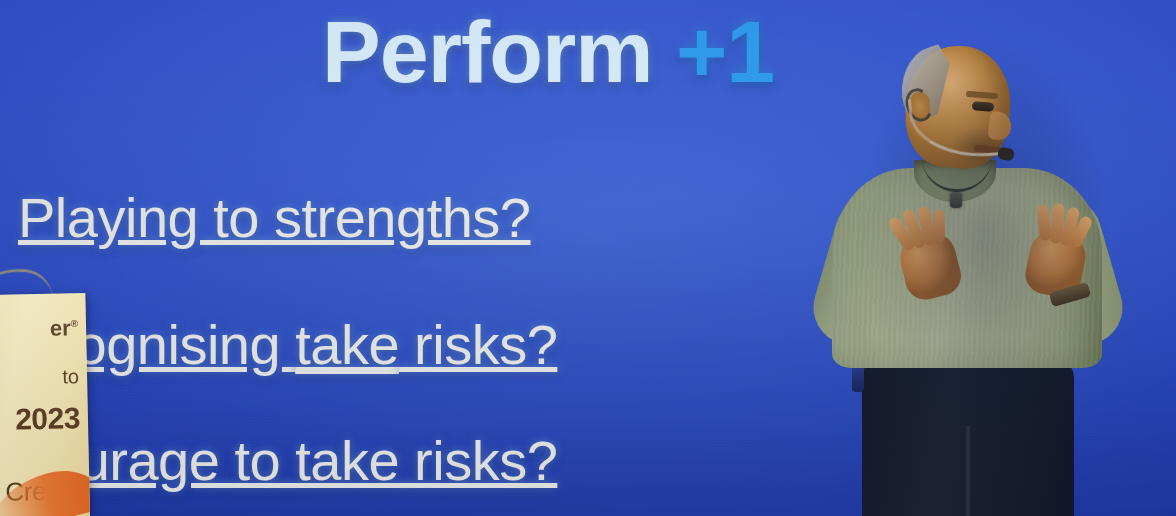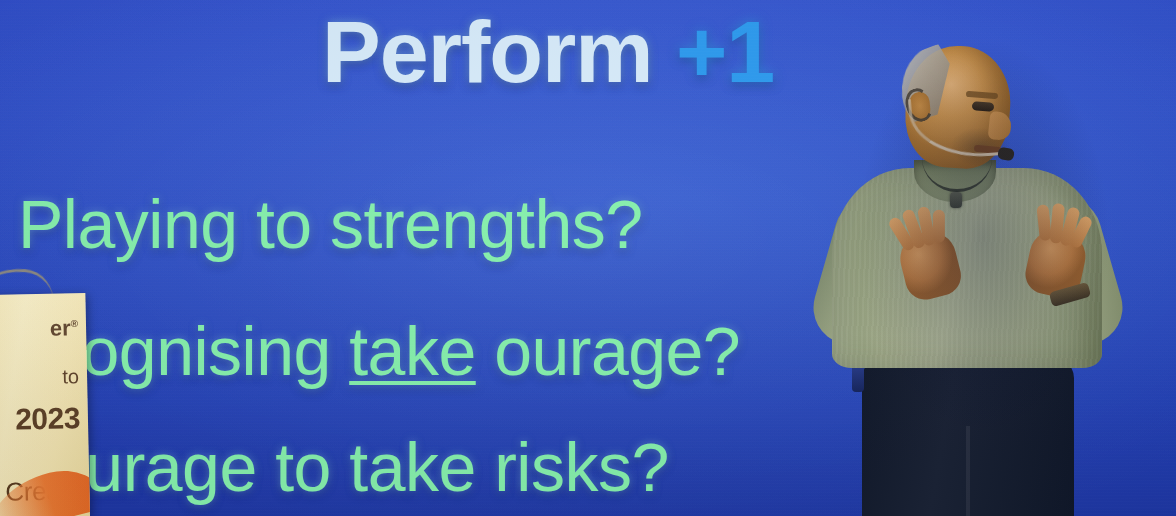--- a/index.html
+++ b/index.html
@@ -40,24 +40,25 @@
     color:#d8ecfb;
     text-shadow:0 0 10px rgba(150,210,255,.55), 0 3px 10px rgba(10,20,80,.55);
   }
   .slide-title .plusone {
     color:#2f9cf0;
     text-shadow:0 0 12px rgba(60,170,255,.6), 0 3px 10px rgba(10,20,80,.5);
   }
 
   .bullet {
     position:absolute;
-    font-size:68px; font-weight:400; letter-spacing:-.5px;
+    font-size:56px; font-weight:400; letter-spacing:-.5px;
     white-space:nowrap;
-    color:#86efac;
+    color:#e5e5e5;
     text-shadow:0 0 9px rgba(140,205,255,.5), 0 3px 9px rgba(10,20,80,.5);
+    text-decoration:underline;
   }
   .bullet .u { text-decoration:underline; text-underline-offset:6px; text-decoration-thickness:4px; }
   #bullet-0 { left:18px;  top:185px; }
   #bullet-1 { left:48px;  top:312px; }
   #bullet-2 { left:48px;  top:428px; }
 
   
   .lectern {
     position:absolute; left:-22px; top:293px; width:112px; height:223px;
     transform:rotate(-1.2deg); transform-origin:bottom right;
@@ -257,21 +258,21 @@
 
   <h1 class="slide-title">
     <span>Perform </span><span class="plusone">+1</span>
   </h1>
 
   <div class="bullet" id="bullet-0">
     <span>Playing to strengths?</span><span class="u"></span><span></span>
   </div>
 
   <div class="bullet" id="bullet-1">
-    <span>cognising </span><span class="u">take</span><span> ourage?</span>
+    <span>cognising </span><span class="u">take</span><span> risks?</span>
   </div>
 
   <div class="bullet" id="bullet-2">
     <span>ourage to take risks?</span><span class="u"></span><span></span>
   </div>
 
   <div class="scanlines"></div>
 
   <div class="lectern">
     <div class="lectern-stem"></div>

